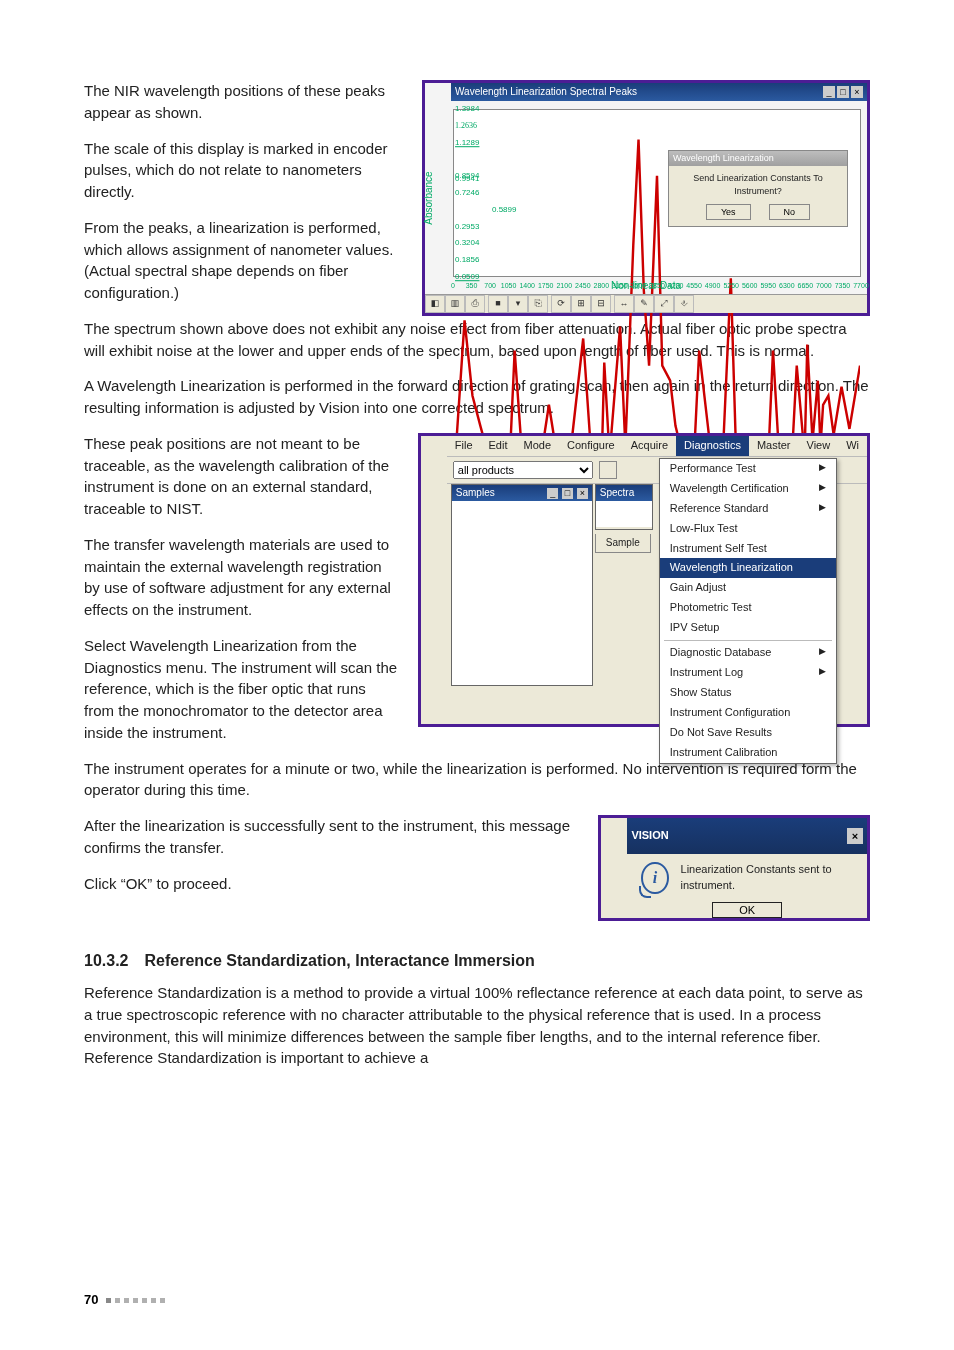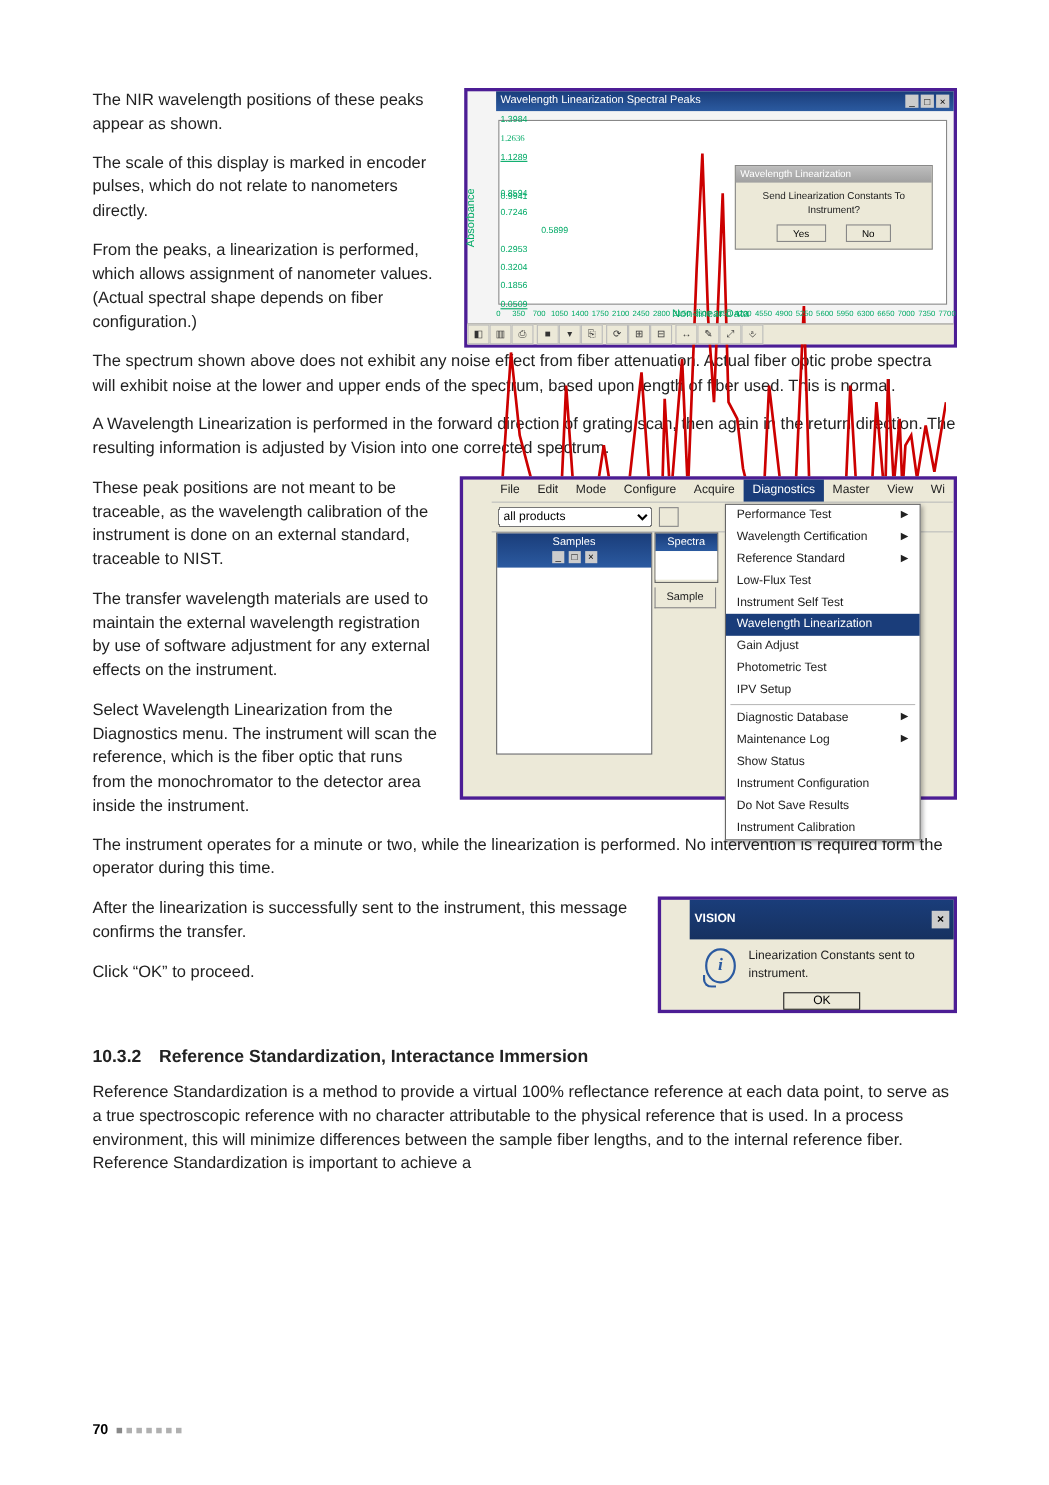--- a/index.html
+++ b/index.html
@@ -83,21 +83,21 @@
   .toolbar2 {
     display: flex; align-items: flex-end; gap: 6px; padding: 4px 6px;
     border-bottom: 1px solid #bbb; font-size: 11px;
   }
   .toolbar2 select {
     height: 18px; font-size: 11px; width: 140px;
   }
   .doc-icon { width:16px; height:16px; border:1px solid #888; display:inline-block; }
   .subarea { display:flex; gap:2px; padding:0 4px; }
   .panel-head { background: linear-gradient(#1a3d7a,#2b5aa0); color:#fff; font-size:10px;
-    padding:1px 4px; display:flex; justify-content:space-between; align-items:center;flex-direction:column; }
+    padding:1px 4px; display:flex; justify-content:space-between; align-items:center; }
   .panel-head .pctrls span { font-size:9px; background:#ccc; color:#000; width:11px; height:11px;
     display:inline-block; text-align:center; line-height:11px; margin-left:1px; }
   .panel { border:1px solid #666; }
   .panel-samples { width: 140px; height: 200px; background:#fff; }
   .panel-spectra { width: 56px; height: 44px; }
   .tabbtn {
     border:1px solid #888; border-top:none; background:#ece9d8; font-size:10px;
     padding:2px 10px; display:inline-block;
   }
   .dropdown {
@@ -312,21 +312,21 @@
           </div>
           <div class="mi">
             <span>IPV Setup</span>
           </div>
           <hr>
           <div class="mi">
             <span>Diagnostic Database</span>
             <span class="chev">▶</span>
           </div>
           <div class="mi">
-            <span>Maintenance Log</span>
+            <span>Instrument Log</span>
             <span class="chev">▶</span>
           </div>
           <div class="mi">
             <span>Show Status</span>
           </div>
           <div class="mi">
             <span>Instrument Configuration</span>
           </div>
           <div class="mi">
             <span>Do Not Save Results</span>

